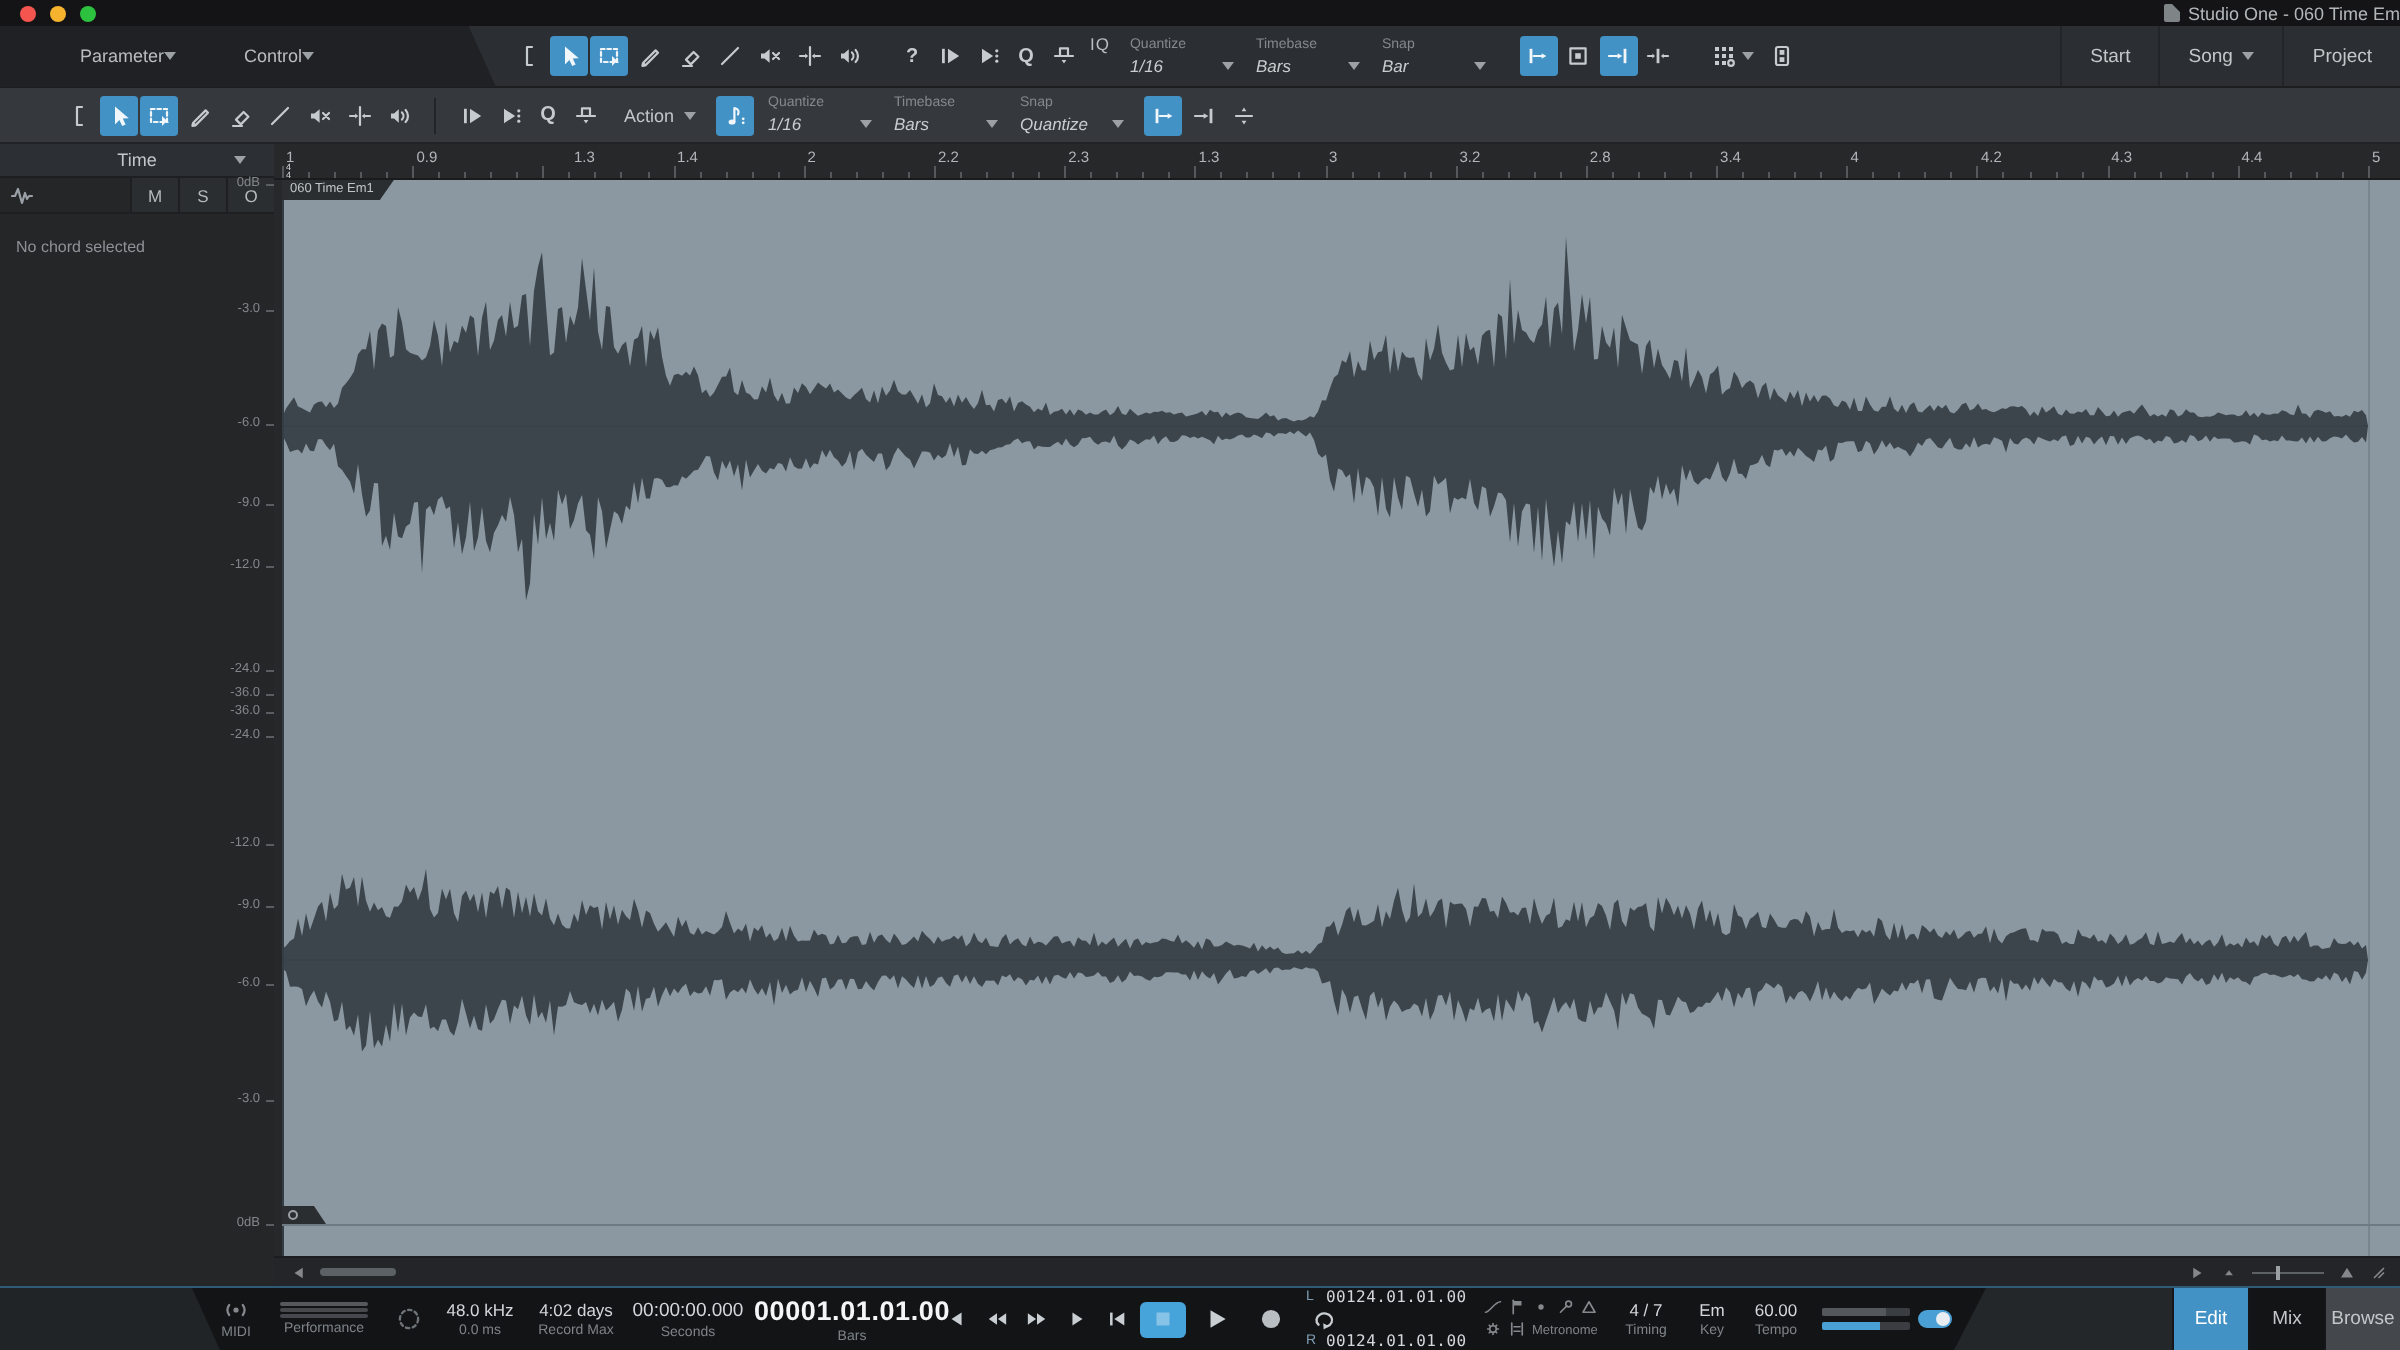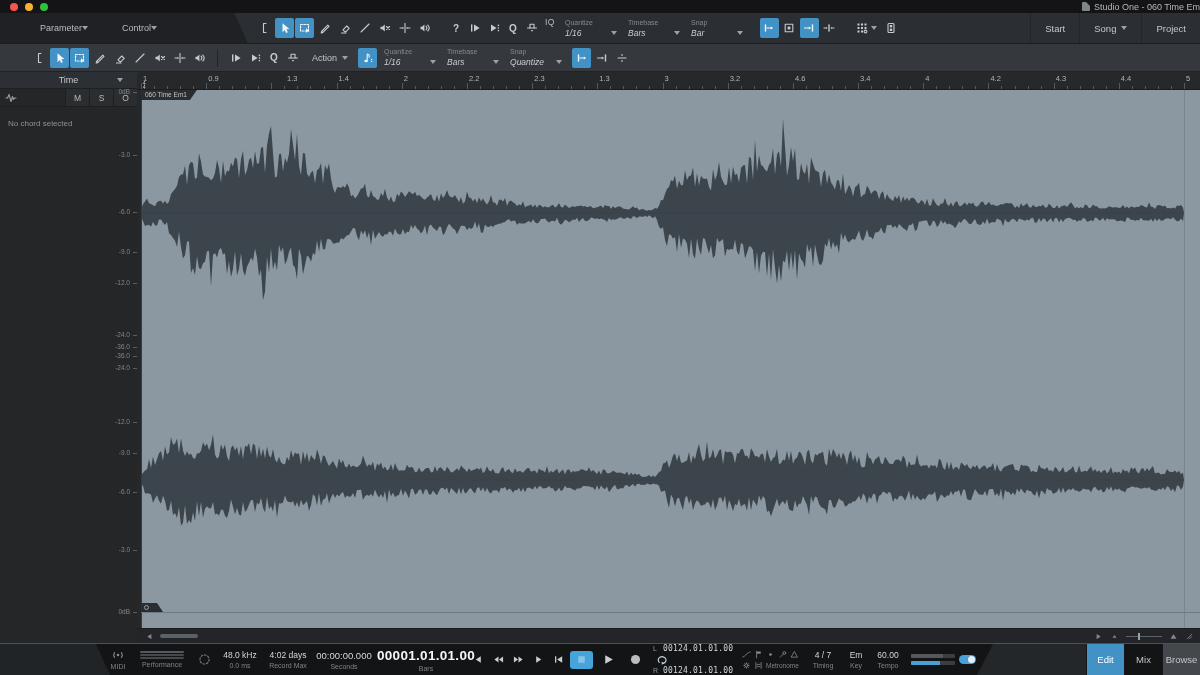--- a/index.html
+++ b/index.html
@@ -569,21 +569,21 @@
         <span class="r-tick" style="left: 551.575px; height: 3px;"></span>
         <span class="r-tick" style="left: 564.612px; height: 3px;"></span>
         <span class="r-tick" style="left: 577.65px; height: 3px;"></span>
         <span class="r-tick" style="left: 590.688px; height: 6px;"></span>
         <span class="r-lbl" style="left: 592.688px;">3.2</span>
         <span class="r-tick" style="left: 603.725px; height: 3px;"></span>
         <span class="r-tick" style="left: 616.763px; height: 3px;"></span>
         <span class="r-tick" style="left: 629.8px; height: 3px;"></span>
         <span class="r-tick" style="left: 642.837px; height: 3px;"></span>
         <span class="r-tick" style="left: 655.875px; height: 6px;"></span>
-        <span class="r-lbl" style="left: 657.875px;">4.6</span>
+        <span class="r-lbl" style="left: 657.875px;">2.8</span>
         <span class="r-tick" style="left: 668.913px; height: 3px;"></span>
         <span class="r-tick" style="left: 681.95px; height: 3px;"></span>
         <span class="r-tick" style="left: 694.987px; height: 3px;"></span>
         <span class="r-tick" style="left: 708.025px; height: 3px;"></span>
         <span class="r-tick" style="left: 721.062px; height: 6px;"></span>
         <span class="r-lbl" style="left: 723.062px;">3.4</span>
         <span class="r-tick" style="left: 734.1px; height: 3px;"></span>
         <span class="r-tick" style="left: 747.138px; height: 3px;"></span>
         <span class="r-tick" style="left: 760.175px; height: 3px;"></span>
         <span class="r-tick" style="left: 773.212px; height: 3px;"></span>

